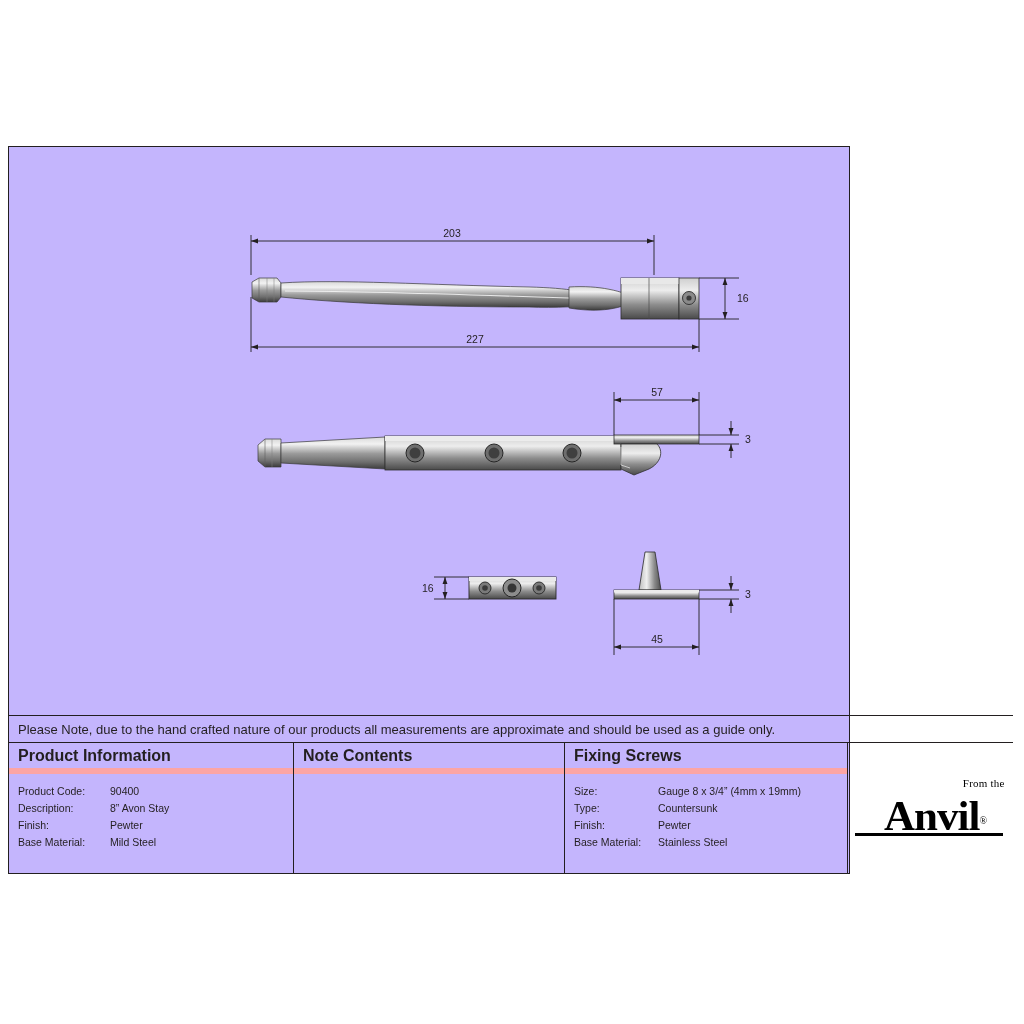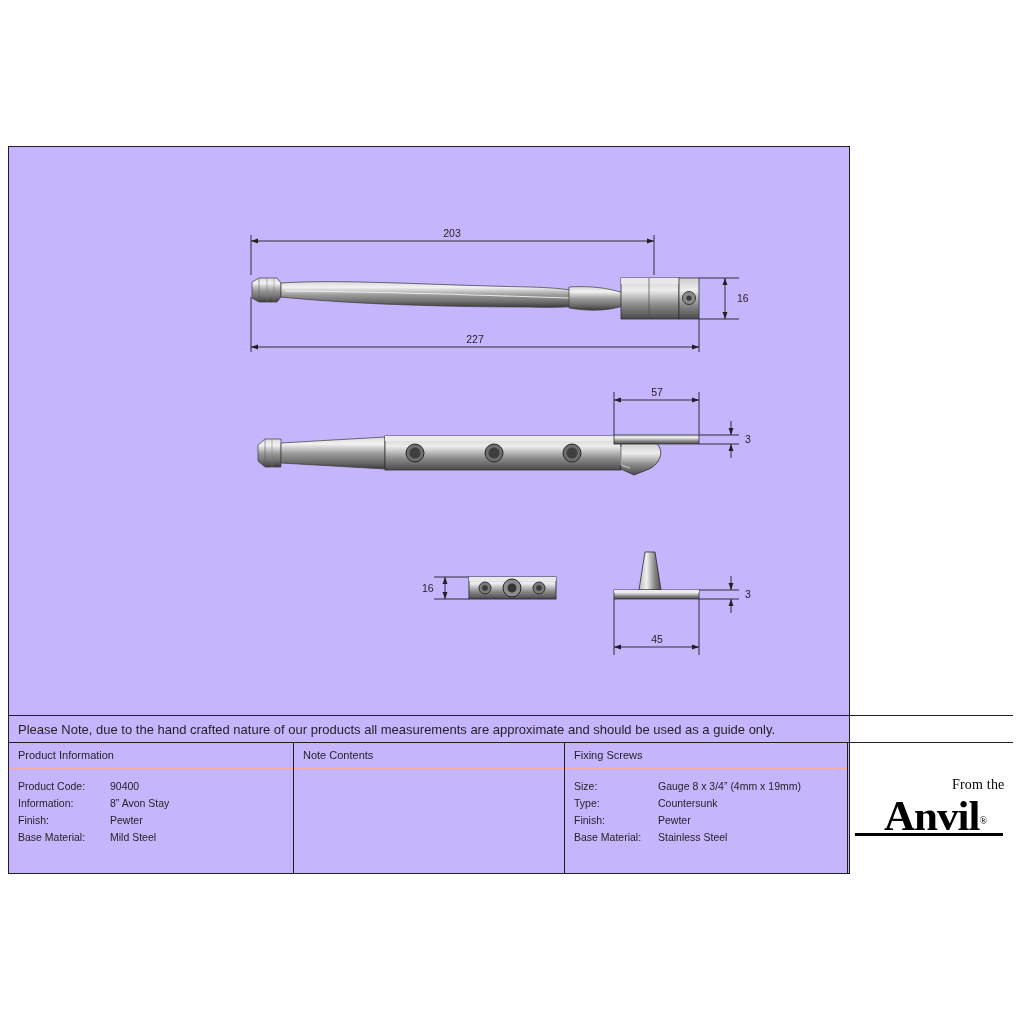--- a/index.html
+++ b/index.html
@@ -38,24 +38,25 @@
     position:relative;
     box-sizing:border-box;
     height:100%;
   }
   .col-prod{ width:285px; border-right:1px solid #231f20; }
   .col-pack{ width:271px; border-right:1px solid #231f20; }
   .col-fix{  width:283px; border-right:1px solid #231f20; }
   .col-logo{ width:165px; display:flex; align-items:center; justify-content:center;}
   .col-head{
     height:25px; line-height:25px;
-    border-bottom:1px solid #fca5a5;
-    font-size:11px;
+    border-bottom:6px solid #fca5a5;
+    font-size:16px;
     padding-left:9px;
     color:#231f20;
+    font-weight:bold;
   }
   .col-body{
     padding:9px 0 0 9px;
     font-size:10.5px;
     color:#231f20;
     line-height:17px;
   }
   .kv{ display:flex; }
   .kv .k{ width:92px; flex:0 0 92px; }
   .kv .v{ flex:1 1 auto; }
@@ -66,21 +67,21 @@
   .logo{
     text-align:center;
     line-height:1;
     color:#000;
     position:relative;
     width:152px;
   }
   .logo .from-the{
     position:absolute;
     right:2px; top:-2px;
-    font-size:14px;
+    font-size:11px;
     letter-spacing:.2px;
     font-family:"Liberation Serif", serif;
   }
   .logo .anvil-wrap{
     position:relative;
     padding-top:14px;
     display:block;
   }
   .logo .anvil{
     font-family:"Liberation Serif", serif;
@@ -268,21 +269,21 @@
   <div class="info-row">
 
     <div class="col col-prod">
       <div class="col-head">Product Information</div>
       <div class="col-body">
         <div class="kv">
           <span class="k">Product Code:</span>
           <span class="v">90400</span>
         </div>
         <div class="kv">
-          <span class="k">Information:</span>
+          <span class="k">Description:</span>
           <span class="v">8” Avon Stay</span>
         </div>
         <div class="kv">
           <span class="k">Finish:</span>
           <span class="v">Pewter</span>
         </div>
         <div class="kv">
           <span class="k">Base Material:</span>
           <span class="v">Mild Steel</span>
         </div>

